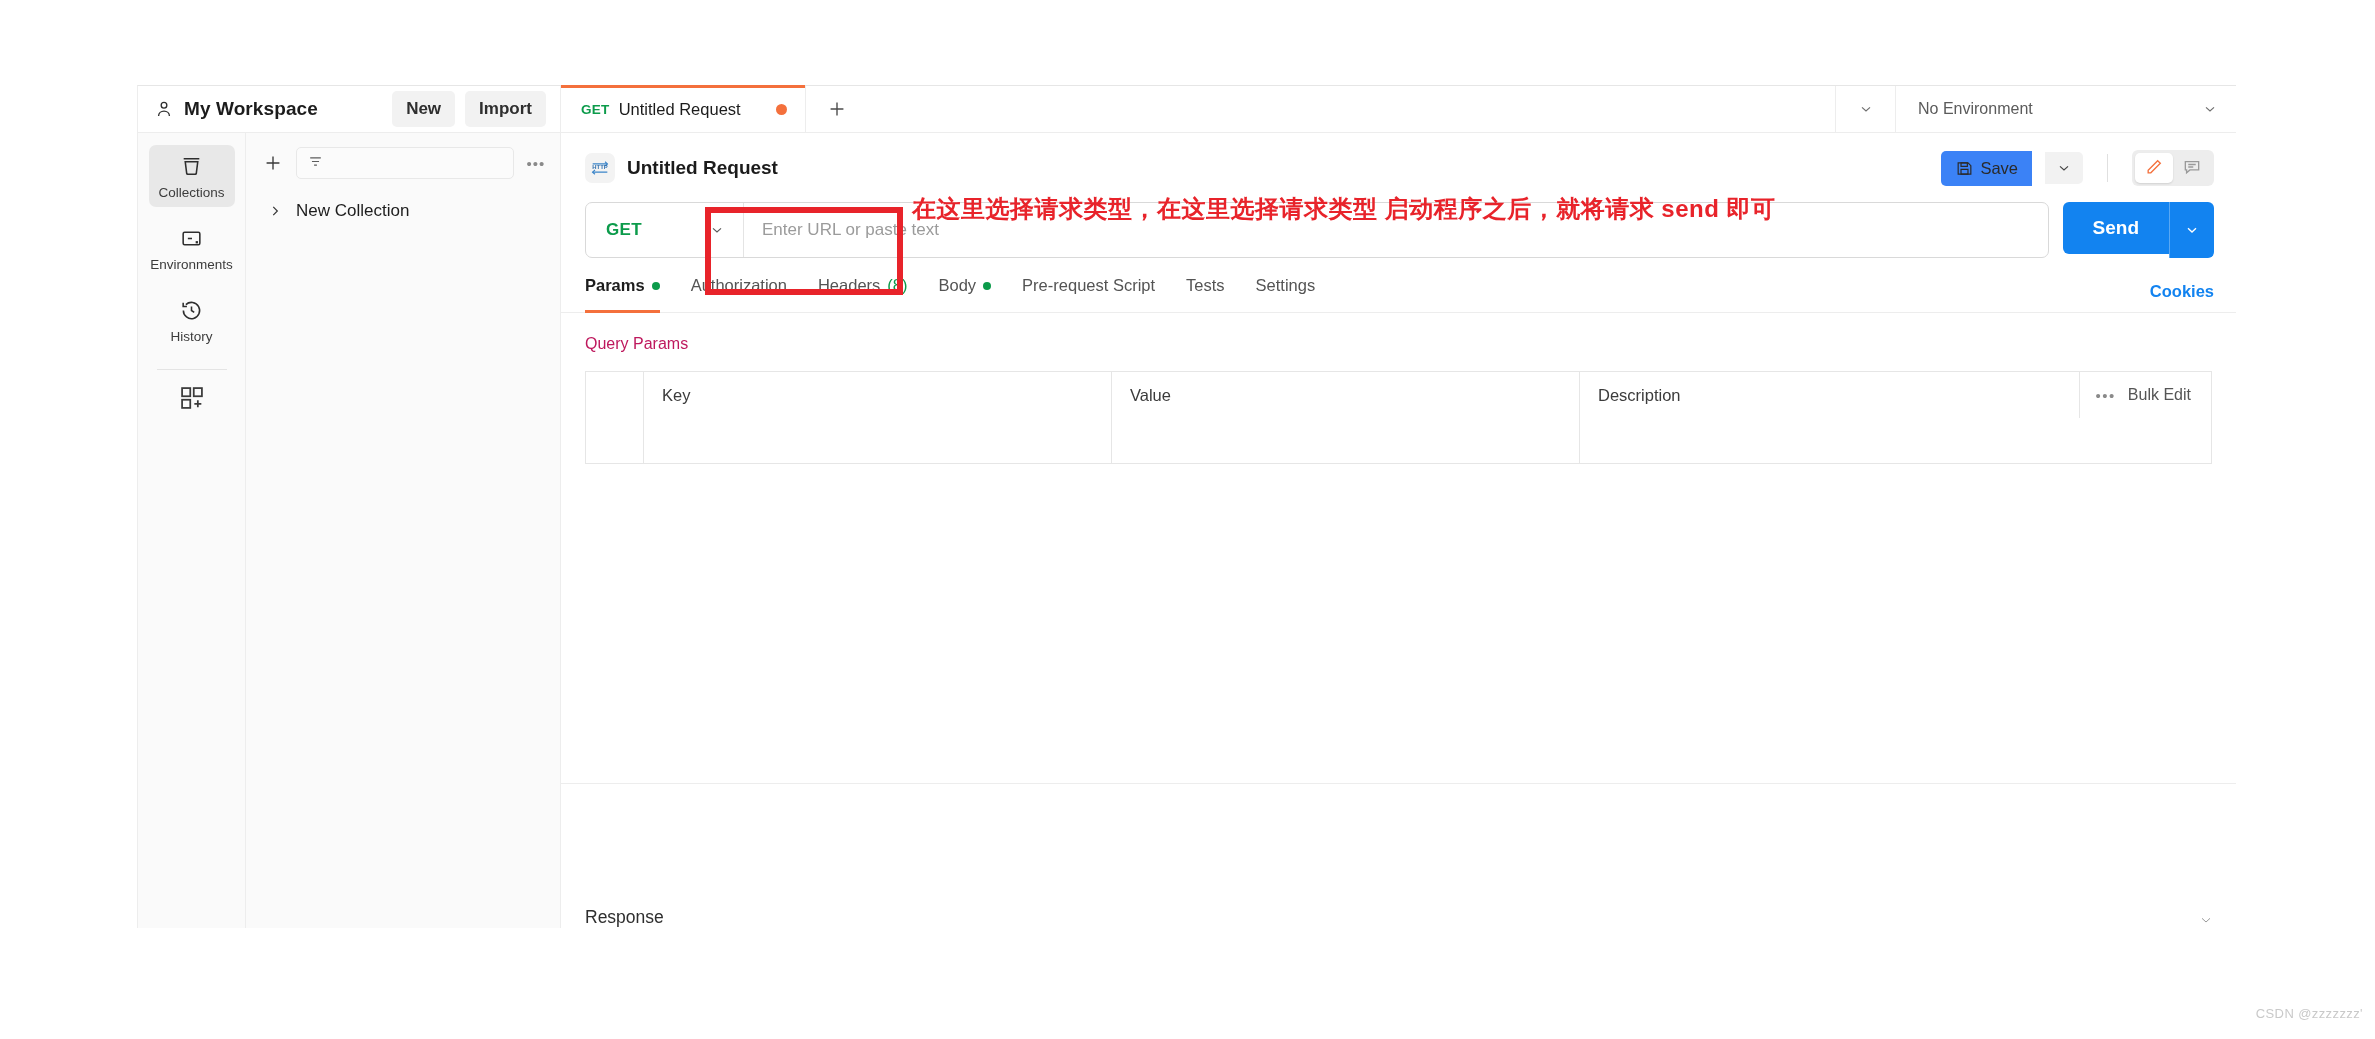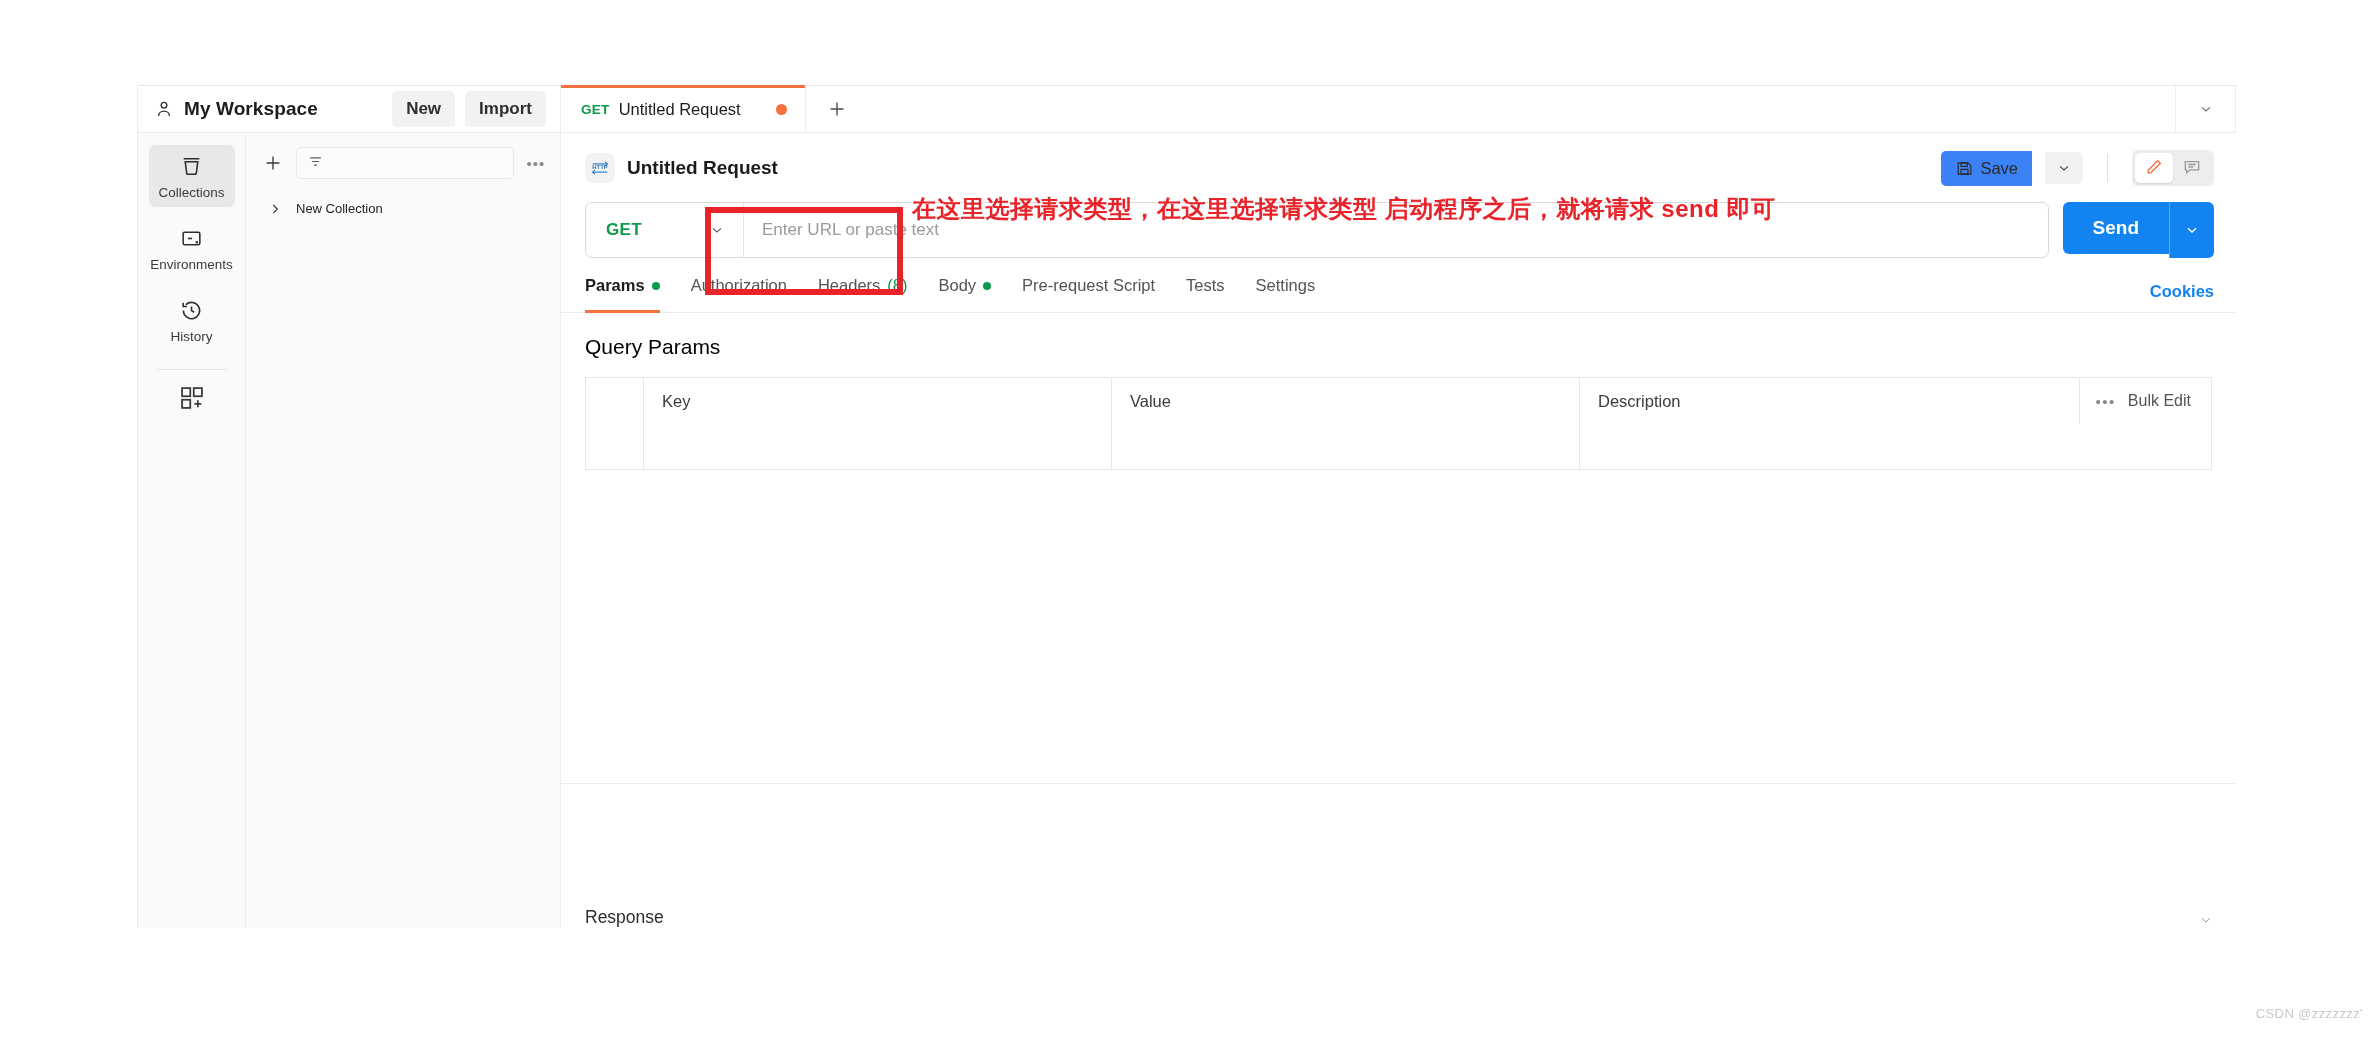--- a/index.html
+++ b/index.html
@@ -116,21 +116,21 @@
   .col-plus { width: 22px; height:22px; color:#3a3a3a; display:block; cursor:pointer; }
   .col-filter {
     flex: 1; height: 32px; background: #fbfbfb;
     border: 1px solid #e8e8e8; border-radius: 5px;
     display: flex; align-items: center; padding: 0 10px; cursor: text;
   }
   .col-dots { width: 20px; color: #8a8a8a; font-size: 15px; letter-spacing:1px; cursor:pointer; text-align:center;}
   .col-tree { padding: 22px 0 0 22px; }
   .col-row { display:flex; align-items:center; gap: 14px; cursor:pointer; }
   .col-caret { width: 14px; height: 14px; color:#333; display:block; }
-  .col-name { font-size: 13px; color: #1d1d1d; text-align: right; }
+  .col-name { font-size: 17px; color: #1d1d1d; text-align: right; }
 
   
   .main { flex: 1; display: flex; flex-direction: column; min-width:0; background:#fff; }
 
   .req-head {
     display: flex; align-items: center;
     padding: 17px 22px 0 24px; gap: 12px;
   }
   .http-badge {
     width: 30px; height: 30px; border-radius: 7px; background: #f3f3f3;
@@ -211,21 +211,21 @@
     background:#f4703c;
   }
   .tab-dot { width: 8px; height:8px; border-radius:50%; background:#0c9b4b; }
   .tab-count { color:#0c9b4b; }
   .cookies-link {
     margin-left:auto; padding-bottom: 11px;
     font-size: 16.5px; font-weight:700; color:#1283f0; cursor:pointer;
   }
 
   
-  .qp-title { padding: 22px 0 0 24px; font-size: 21px; color:#000000; }
+  .qp-title { padding: 22px 0 0 24px; font-size: 16px; color:#be185d; }
   .table { margin: 18px 24px 0 24px; border: 1px solid #e6e6e6; border-bottom:none; }
   .thead { display:flex; height: 46px; align-items:stretch; }
   .th-check { width: 58px; border-right:1px solid #e6e6e6; }
   .th {
     display:flex; align-items:center; padding: 0 18px;
     font-size: 16.5px; color:#3b3b3b;
     border-right:1px solid #e6e6e6;
   }
   .th-key { width: 468px; }
   .th-val { width: 468px; }
@@ -304,20 +304,28 @@
       </div>
       <div class="chev-zone">
         <span>
           <svg class="chev" viewBox="0 0 24 24" fill="none" stroke="currentColor" stroke-width="1.7">
               <path d="M6 9.5l6 5.5 6-5.5"></path>
             </svg>
         </span>
       </div>
     </div>
 
+    <div class="env-zone">
+      <span class="env-label">No Environment</span>
+      <span>
+        <svg class="chev" viewBox="0 0 24 24" fill="none" stroke="currentColor" stroke-width="1.7">
+            <path d="M6 9.5l6 5.5 6-5.5"></path>
+          </svg>
+      </span>
+    </div>
   </div>
 
   <div class="body">
 
     <div class="rail">
       <div class="rail-item active">
         <span>
           <svg class="rail-ico" viewBox="0 0 24 24" fill="none" stroke="currentColor" stroke-width="1.5">
             <path d="M4.5 4.5h15M6 7.5h12l-1.4 11.2a1 1 0 0 1-1 .8H8.4a1 1 0 0 1-1-.8L6 7.5z"></path>
           </svg>

